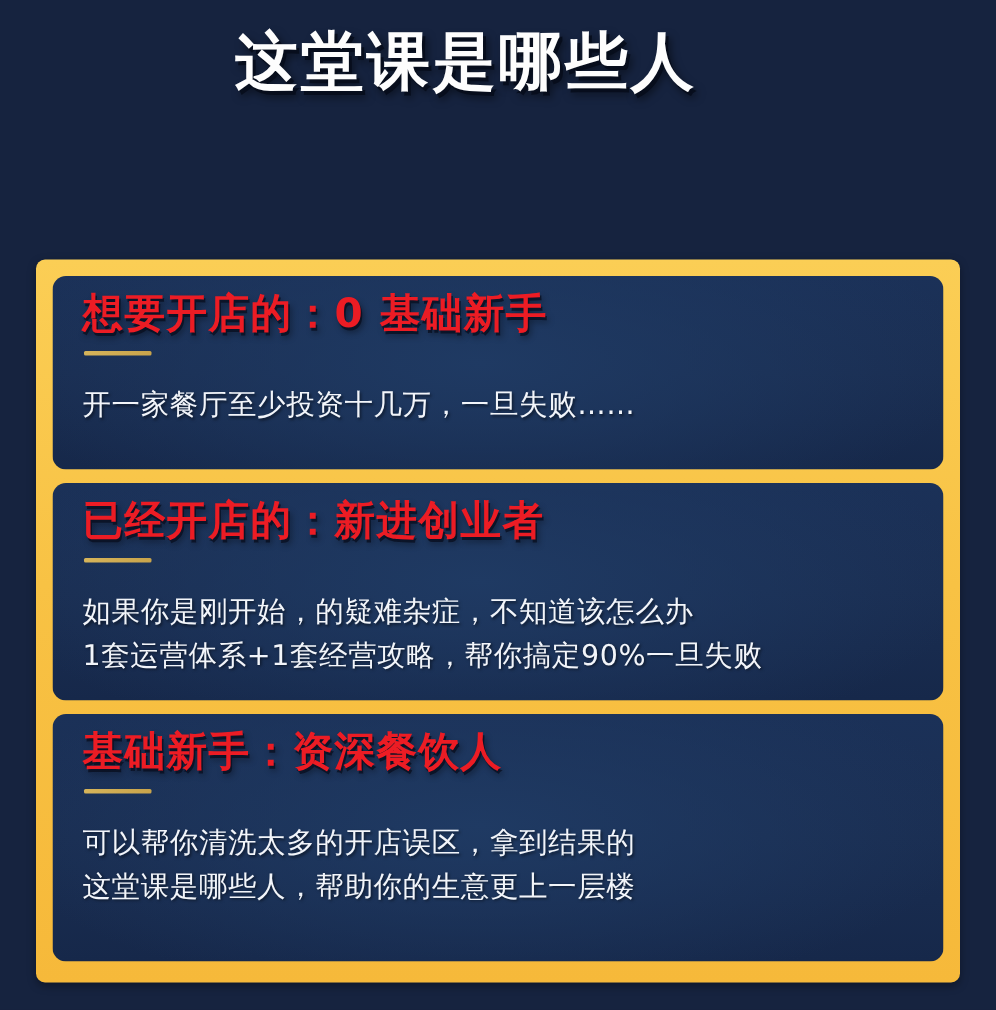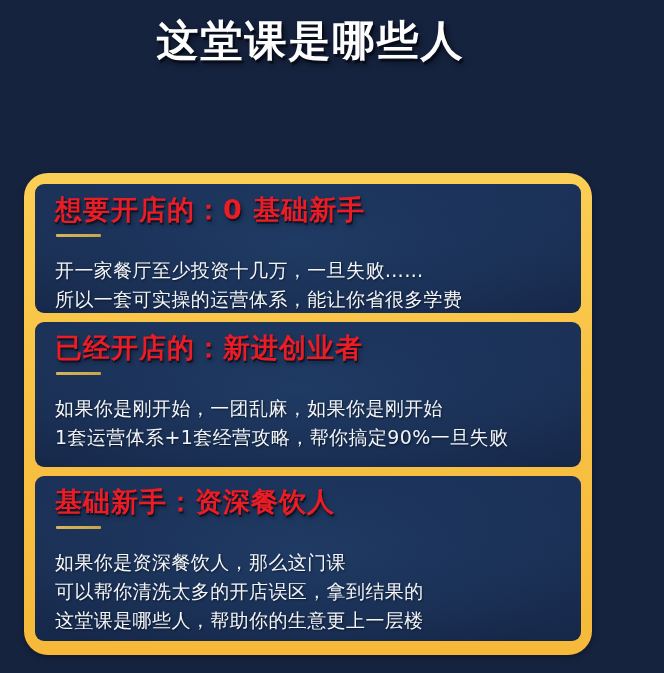--- a/index.html
+++ b/index.html
@@ -46,24 +46,24 @@
   }
   .title-line.second {
     margin-top: 5px;
   }
 
   
   .frame {
     position: absolute;
     left: 24px;
     top: 173px;
-    width: 568px;
+    width: 616px;
     height: 482px;
     background: linear-gradient(180deg, #fbce55 0%, #f8c244 45%, #f6b93a 100%);
-    border-radius: 24px;
+    border-radius: 6px;
     box-sizing: border-box;
     padding: 11px;
     box-shadow: 0 2px 6px rgba(0,0,0,0.35);
   }
 
   .card {
     position: relative;
     background:
       radial-gradient(ellipse 420px 150px at 48% 45%, #1f3a63 0%, rgba(31,58,99,0) 78%),
       linear-gradient(180deg, #1b3158 0%, #1a2e52 50%, #16284a 100%);
@@ -122,37 +122,35 @@
     <div class="title-line first">这堂课是哪些人</div>
   </div>
 
   <div class="frame">
 
     <div class="card card-1">
       <div class="card-heading">想要开店的：0 基础新手</div>
       <div class="divider"></div>
       <div class="card-body">
         <div class="line">开一家餐厅至少投资十几万，一旦失败……</div>
-        <div class="line">所以一套可实操的运营体系，能让你省很多学费</div>
       </div>
     </div>
 
     <div class="card card-2">
       <div class="card-heading">已经开店的：新进创业者</div>
       <div class="divider"></div>
       <div class="card-body">
-        <div class="line">如果你是刚开始，一团乱麻，如果你是刚开始</div>
+        <div class="line">如果你是刚开始，的疑难杂症，不知道该怎么办</div>
         <div class="line">1套运营体系+1套经营攻略，帮你搞定90%一旦失败</div>
       </div>
     </div>
 
     <div class="card card-3">
       <div class="card-heading">基础新手：资深餐饮人</div>
       <div class="divider"></div>
       <div class="card-body">
-        <div class="line">如果你是资深餐饮人，那么这门课</div>
         <div class="line">可以帮你清洗太多的开店误区，拿到结果的</div>
         <div class="line">这堂课是哪些人，帮助你的生意更上一层楼</div>
       </div>
     </div>
 
   </div>
 </div>
 
 </body></html>

